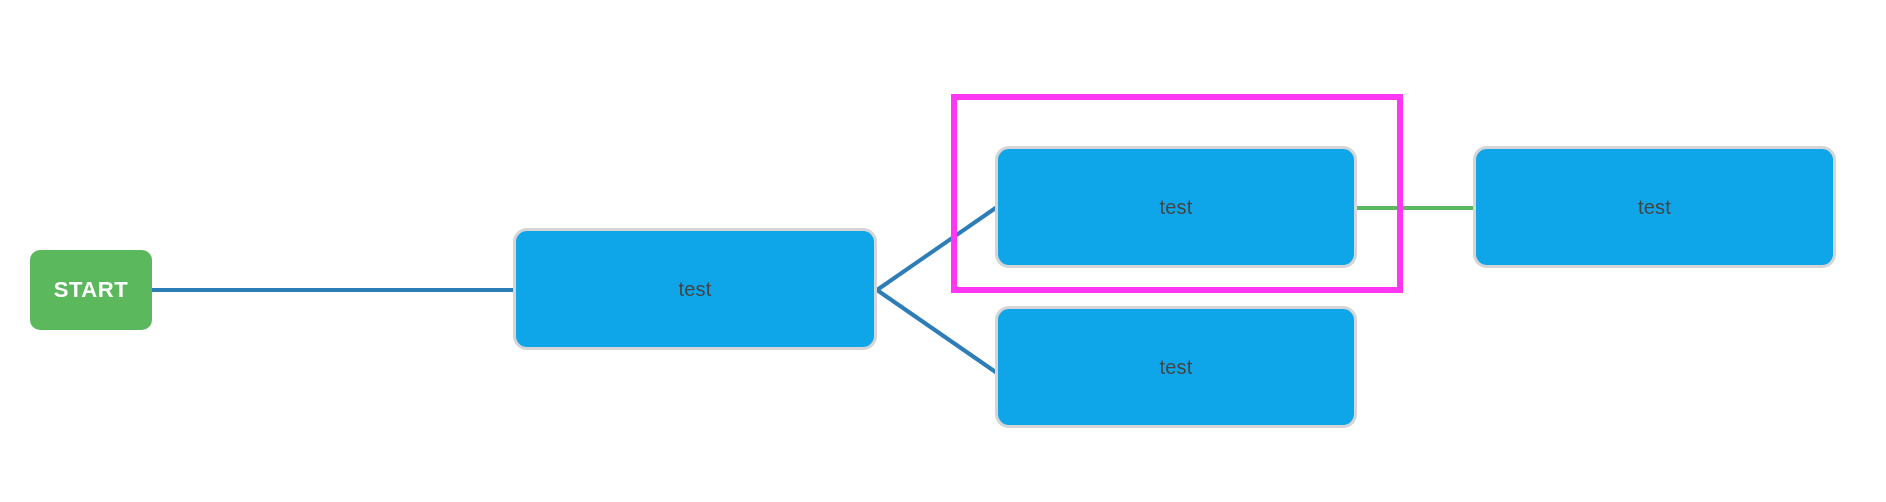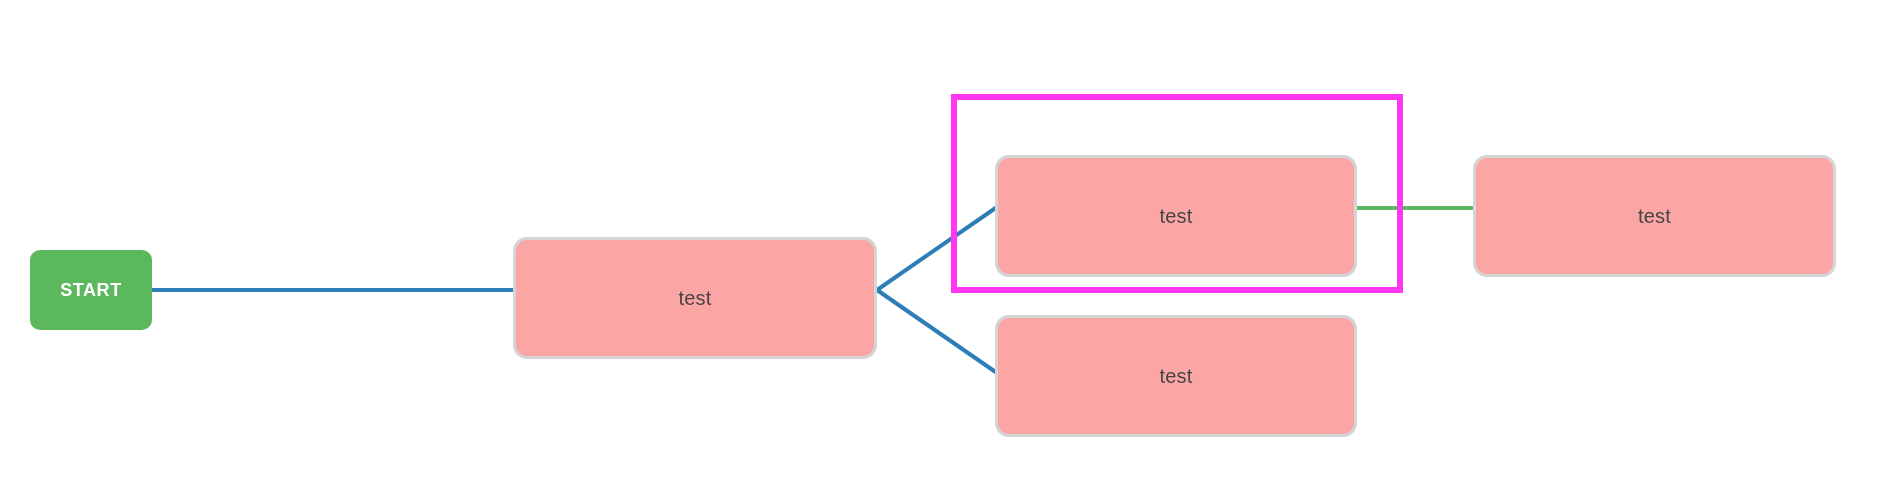--- a/index.html
+++ b/index.html
@@ -28,38 +28,37 @@
     pointer-events: none;
   }
   .node {
     position: absolute;
     box-sizing: border-box;
     display: flex;
     align-items: center;
     justify-content: center;
   }
   .node-default {
-    background: #fca5a5;
+    background: #0ea5e9;
     border: 3px solid #d5d5d5;
     border-radius: 14px;
-    margin-top: 9px;
   }
   .node-default .node-label {
     font-size: 20px;
     color: #444444;
     line-height: 1;
     letter-spacing: 0.2px;
   }
   .node-start {
     background: #5cb85c;
     border: none;
     border-radius: 10px;
   }
   .node-start .node-label {
-    font-size: 18px;
+    font-size: 22px;
     font-weight: bold;
     color: #ffffff;
     letter-spacing: 0.6px;
     line-height: 1;
   }
   .selection-box {
     position: absolute;
     box-sizing: border-box;
     border: 6px solid #ff37f2;
     background: transparent;

